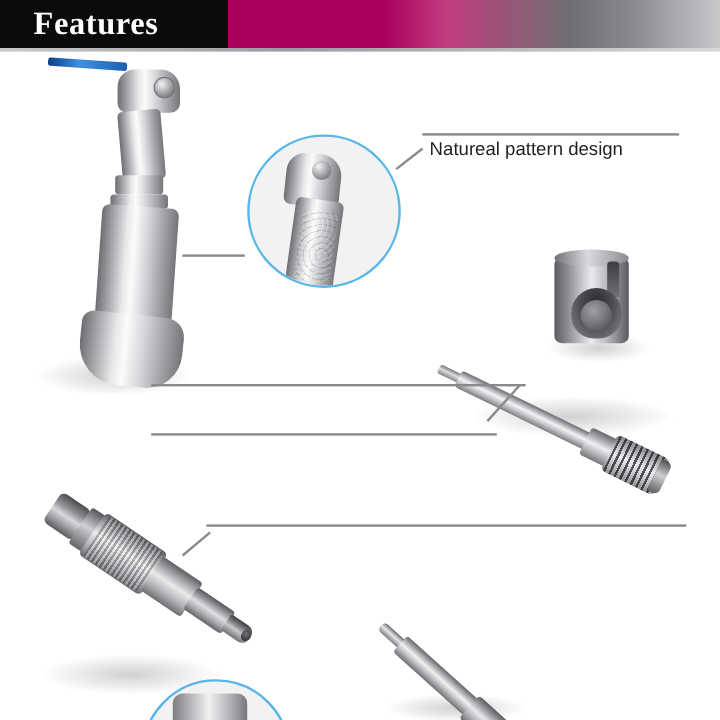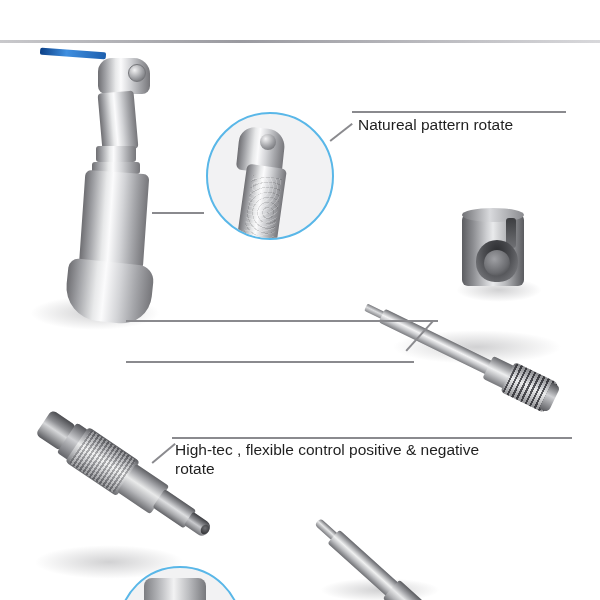--- a/index.html
+++ b/index.html
@@ -383,20 +383,26 @@
     position: absolute;
     border-radius: 50%;
     background: radial-gradient(ellipse at center, rgba(90,90,95,0.28) 0%, rgba(255,255,255,0) 70%);
   }
 </style>
 </head>
 <body>
 
 <div class="page">
 
+  <div class="header">
+    <div class="header-black"></div>
+    <div class="header-magenta"></div>
+    <div class="header-grad"></div>
+    <div class="header-title">Features</div>
+  </div>
   <div class="header-underline"></div>
 
   <div class="shadow-soft" style="left:30px; top:296px; width:130px; height:34px;"></div>
   <div id="handpiece">
     <div id="hp-head" class="metal metal-v"></div>
     <div id="hp-head-hole"></div>
     <div id="hp-neck" class="metal metal-v"></div>
     <div id="hp-collar" class="metal metal-v"></div>
     <div id="hp-collar2" class="metal metal-v"></div>
     <div id="hp-body" class="metal metal-v"></div>
@@ -409,21 +415,21 @@
     <div id="zc-hole"></div>
     <div id="zc-neck" class="metal metal-v"></div>
     <div id="zc-texture"></div>
   </div>
 
   <div class="leader leader-h" style="left:152px; top:212px; width:52px;"></div>
 
   <div class="leader leader-d" style="left:330px; top:140px; width:28px; transform: rotate(-38deg);"></div>
   <div class="leader leader-h" style="left:352px; top:111px; width:214px;"></div>
 
-  <div class="caption" id="cap-natural">Natureal pattern rotate</div>
+  <div class="caption" id="cap-natural">Natureal pattern design</div>
 
   <div class="shadow-soft" style="left:456px; top:278px; width:86px; height:24px;"></div>
   <div id="sleeve">
     <div id="sleeve-body" class="metal"></div>
     <div id="sleeve-top" class="metal"></div>
     <div id="sleeve-slot" class="metal"></div>
     <div id="sleeve-bore" class="metal"></div>
     <div id="sleeve-bore-inner" class="metal"></div>
   </div>
 
@@ -455,22 +461,20 @@
       <div id="mt-mid" class="metal"></div>
       <div id="mt-neck" class="metal"></div>
       <div id="mt-tip" class="metal"></div>
       <div id="mt-tip-hole"></div>
     </div>
   </div>
 
   <div class="leader leader-d" style="left:152px; top:462px; width:30px; transform: rotate(-40deg);"></div>
   <div class="leader leader-h" style="left:172px; top:437px; width:400px;"></div>
 
-  <div class="caption" id="cap-hitec">High-tec , flexible control positive &amp; negative
-rotate</div>
 
   <div class="shadow-soft" style="left:320px; top:578px; width:120px; height:24px;"></div>
   <div id="bur">
     <div id="bur-inner">
       <div id="bur-tip" class="metal"></div>
       <div id="bur-shaft" class="metal"></div>
       <div id="bur-base" class="metal"></div>
     </div>
   </div>
 

